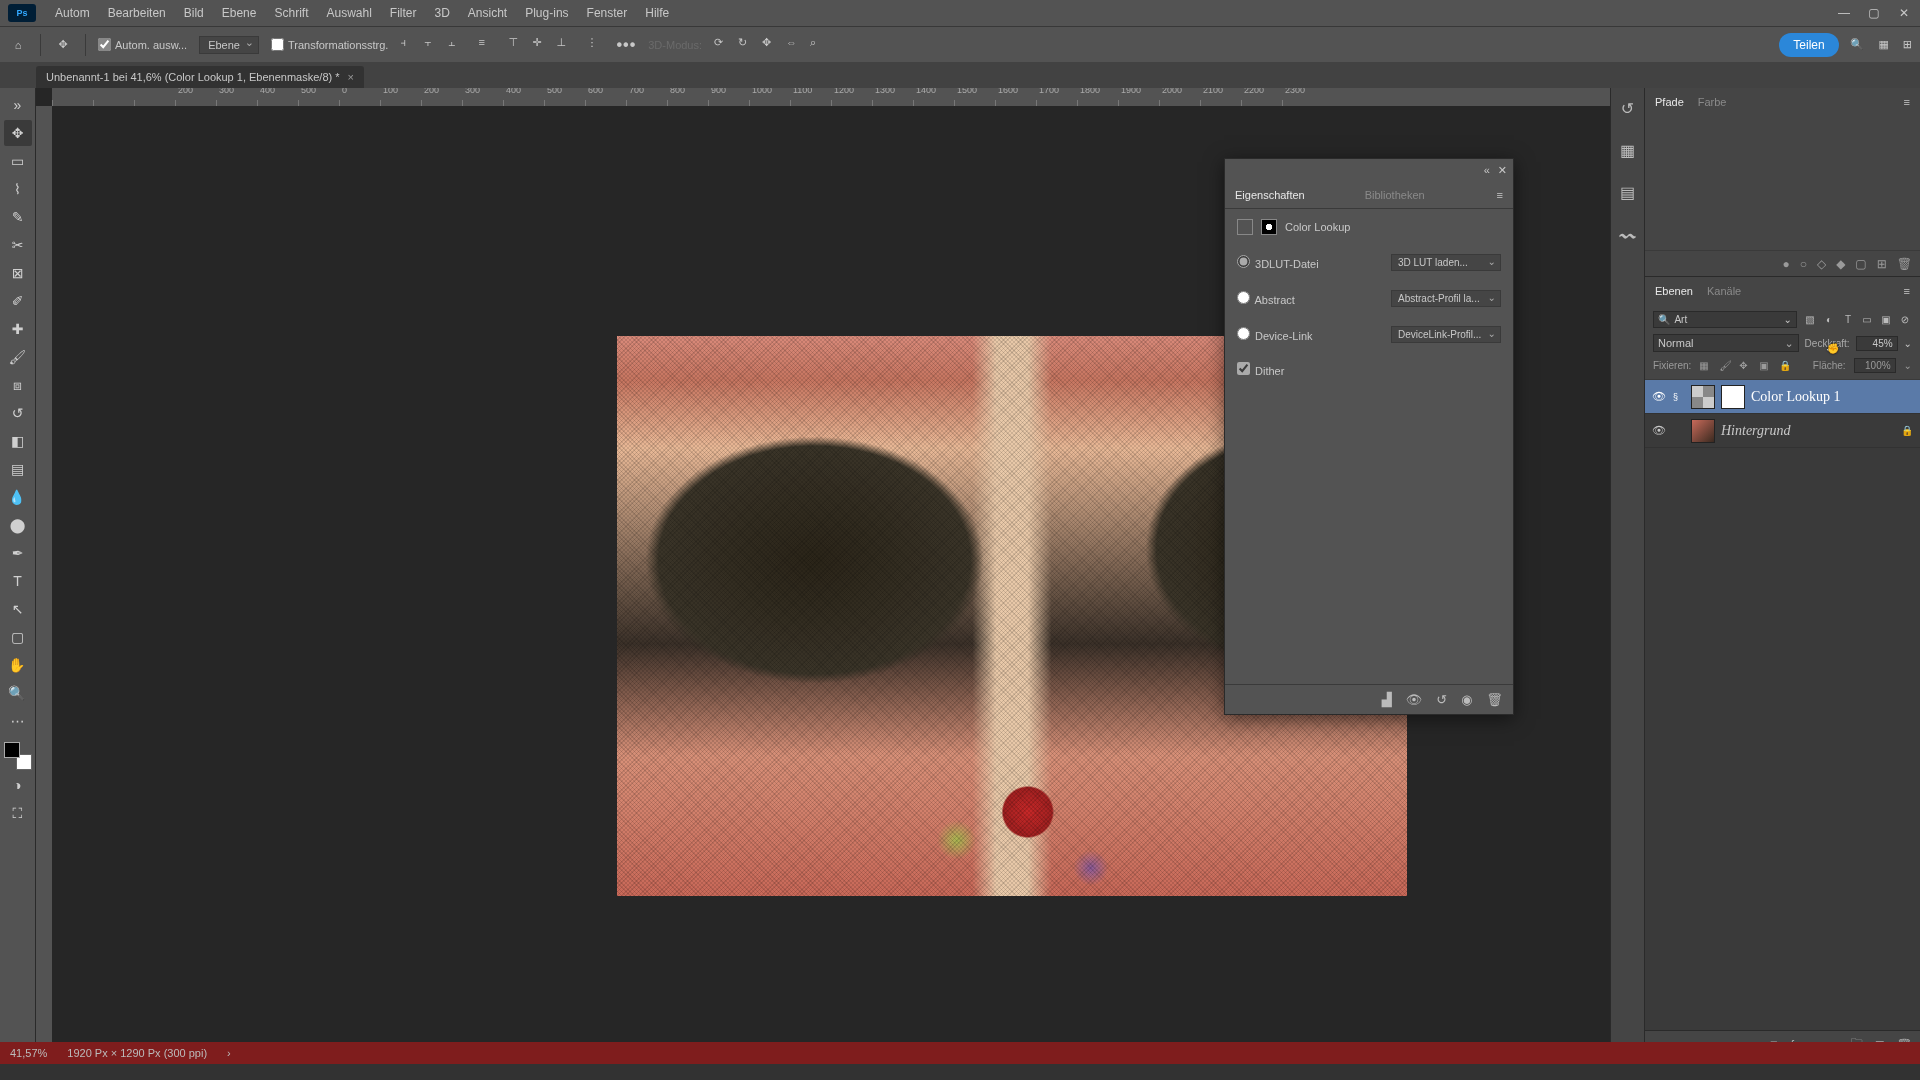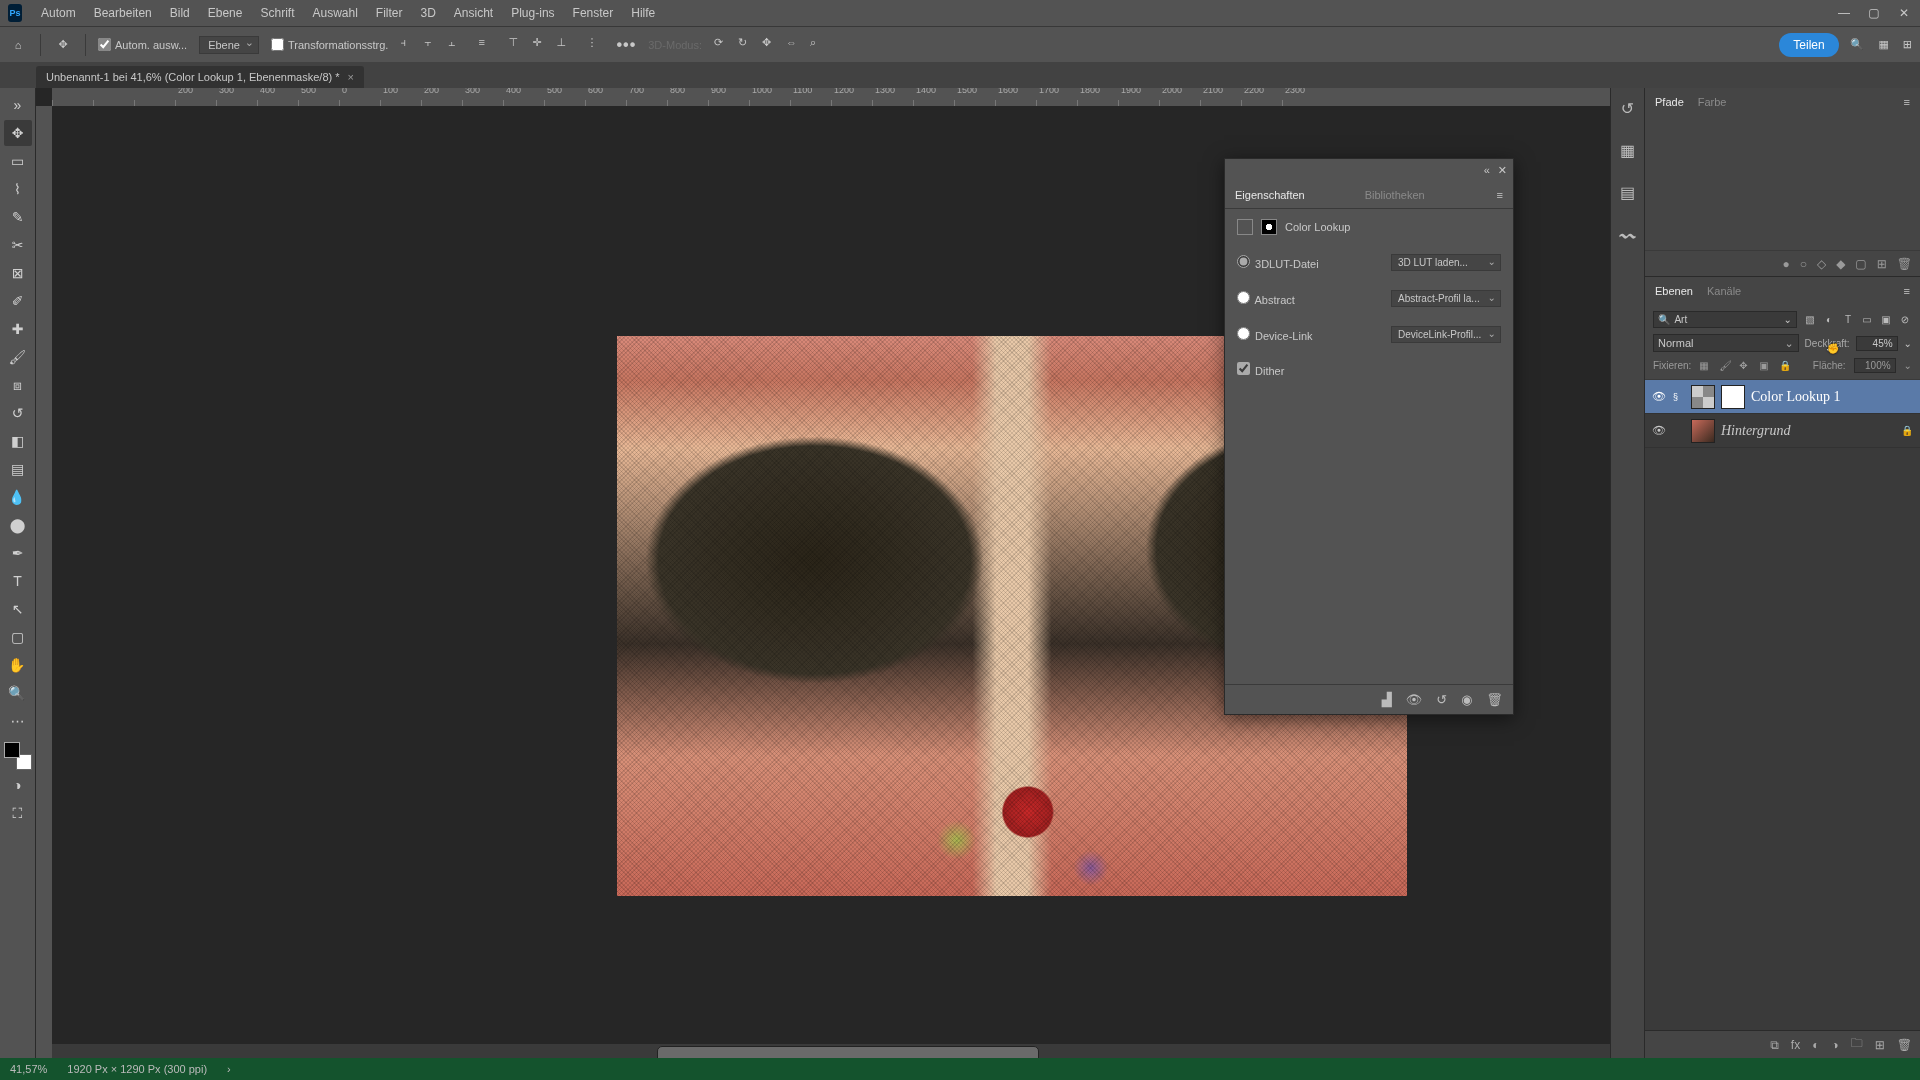--- a/index.html
+++ b/index.html
@@ -1,20 +1,20 @@
 <!DOCTYPE html>
 <html><head>
 <meta charset="utf-8">
 <style>
 * { margin: 0; padding: 0; box-sizing: border-box; font-family: "Segoe UI", Tahoma, sans-serif; user-select: none; }
 body { background: #323232; color: #c8c8c8; font-size: 11px; overflow: hidden; width: 1920px; height: 1080px; position: relative; }
 
 
 .menubar { height: 26px; background: #535353; display: flex; align-items: center; padding: 0 8px; }
-.ps-logo { width: 14px; height: 18px; background: #001e36; border-radius: 3px; margin-right: 10px; display: flex; align-items: center; justify-content: center; font-size: 9px; font-weight: bold; color: #31a8ff; }
+.ps-logo { width: 28px; height: 18px; background: #001e36; border-radius: 3px; margin-right: 10px; display: flex; align-items: center; justify-content: center; font-size: 9px; font-weight: bold; color: #31a8ff; }
 .menu-item { padding: 0 9px; font-size: 12px; cursor: default; }
 .win-controls { margin-left: auto; display: flex; gap: 14px; font-size: 12px; }
 .win-btn { width: 16px; text-align: center; }
 
 
 .optbar { height: 36px; background: #535353; border-top: 1px solid #383838; display: flex; align-items: center; padding: 0 8px; gap: 12px; font-size: 11px; }
 .opt-icon { width: 20px; height: 20px; display: flex; align-items: center; justify-content: center; }
 .opt-sep { width: 1px; height: 22px; background: #3a3a3a; }
 .opt-check { display: flex; align-items: center; gap: 4px; }
 .opt-check input { accent-color: #888; }
@@ -120,21 +120,21 @@
 .thumb.adj { background: repeating-conic-gradient(#888 0 25%, #ccc 25% 50%); }
 .thumb.mask { background: #fff; }
 .thumb.bg { background: linear-gradient(135deg,#c86a5a,#3a2a20); }
 .layer-name { font-size: 14px; font-family: Liberation Serif, serif; }
 .layer .lock { margin-left: auto; font-size: 10px; color: #ccc; }
 .layer.bgl .layer-name { font-style: italic; }
 
 .layer-foot { height: 28px; border-top: 1px solid #2a2a2a; display: flex; align-items: center; justify-content: flex-end; gap: 12px; padding: 0 8px; color: #aaa; font-size: 12px; }
 
 
-.status { position: absolute; bottom: 0; left: 0; right: 0; height: 22px; background: #14532d; display: flex; align-items: center; padding: 0 10px; font-size: 11px; gap: 20px; color: #bbb; }
+.status { position: absolute; bottom: 16px; left: 0; right: 0; height: 22px; background: #7f1d1d; display: flex; align-items: center; padding: 0 10px; font-size: 11px; gap: 20px; color: #bbb; }
 
 
 .cursor { position: absolute; left: 1824px; top: 339px; width: 16px; height: 16px; z-index: 200; pointer-events: none; }
 .cursor::before { content: "↔"; position: absolute; color: #fff; font-size: 14px; text-shadow: 0 0 2px #000; transform: rotate(0deg); }
 .cursor .hand { position: absolute; top: 4px; left: 3px; font-size: 10px; color: #fff; text-shadow: 0 0 2px #000; }
 </style>
 </head>
 <body>
 
 <div class="menubar">

